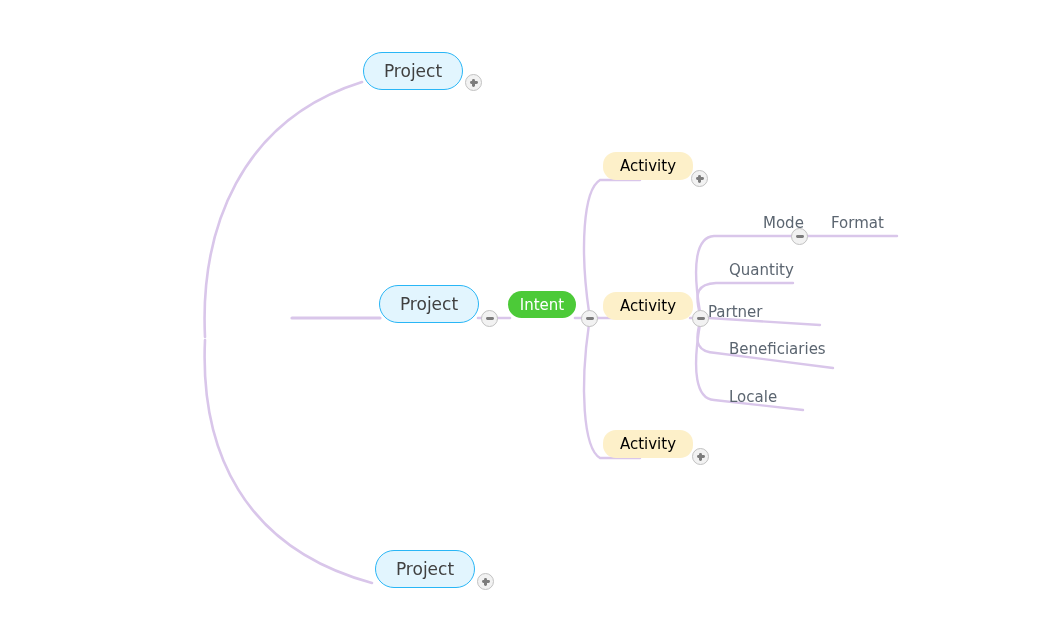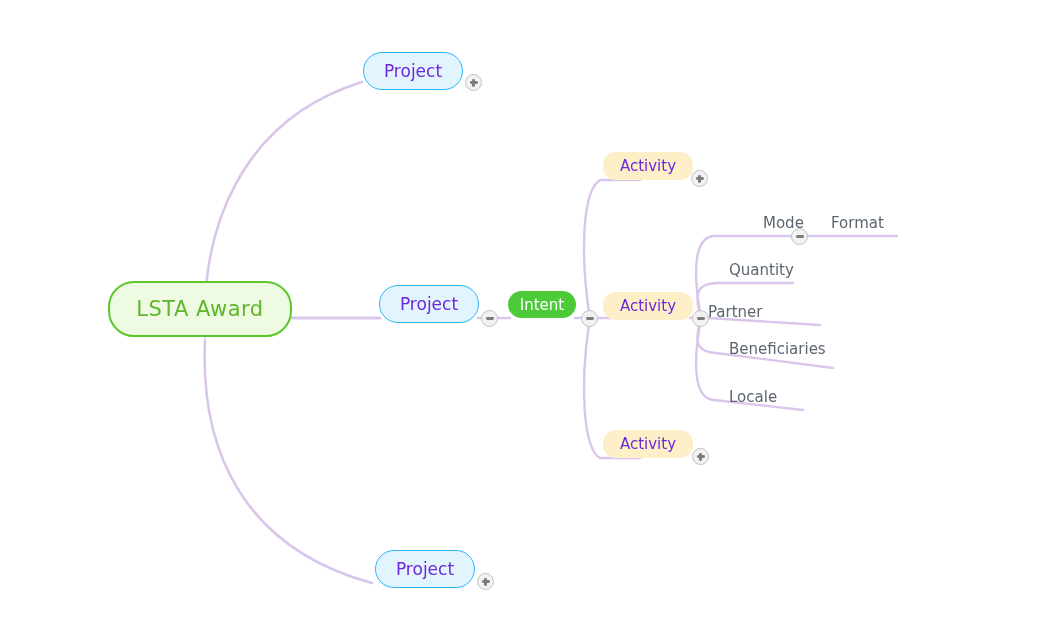--- a/index.html
+++ b/index.html
@@ -39,37 +39,37 @@
     border-radius: 26px;
     color: #5fb62c;
     font-size: 21px;
     letter-spacing: 0.5px;
   }
   
   .node-project {
     background: #e2f5fe;
     border: 1.6px solid #29b6f6;
     border-radius: 20px;
-    color: #6d28d9;
+    color: #404040;
     font-size: 17px;
   }
   
   .node-intent {
     background: #4cca38;
     border: none;
     border-radius: 14px;
     color: #ffffff;
     font-size: 15px;
   }
   
   .node-activity {
     background: #fdf0c9;
     border: none;
     border-radius: 13px;
-    color: #6d28d9;
+    color: #000000;
     font-size: 15px;
   }
   
   .node-leaf {
     background: transparent;
     border: none;
     color: #5b6570;
     font-size: 15px;
     justify-content: flex-start;
   }
@@ -129,23 +129,20 @@
       <path d="M 700,312 C 692,265 696,237 714,236 L 800,236"></path>
       <path d="M 700,314 C 694,292 698,284 716,283 L 793,283"></path>
       <path d="M 709,318 L 820,325"></path>
       <path d="M 700,322 C 694,344 698,352 716,353 L 833,368"></path>
       <path d="M 700,324 C 692,371 696,399 714,400 L 803,410"></path>
 
       <path d="M 800,236 L 897,236"></path>
     </g>
   </svg>
 
-  <div class="node node-root" style="left:108px; top:281px; width:184px; height:56px;">
-    <span>LSTA Award</span>
-  </div>
 
   <div class="node node-project" style="left:363px; top:52px; width:100px; height:38px;">
     <span>Project</span>
   </div>
   <div class="toggle" style="left:465px; top:74px;">
     <span class="bar-h"></span>
     <span class="bar-v"></span>
   </div>
 
   <div class="node node-project" style="left:379px; top:285px; width:100px; height:38px;">

